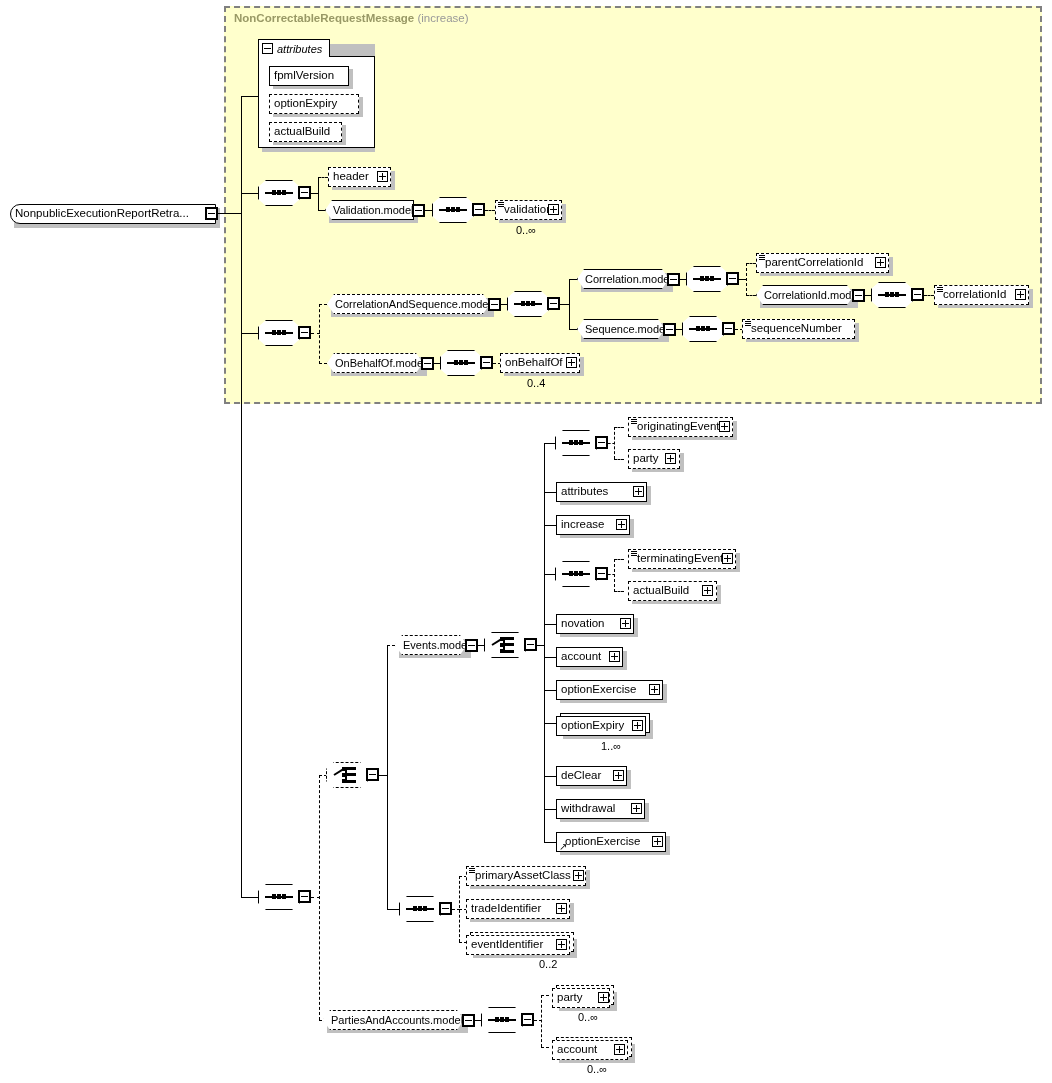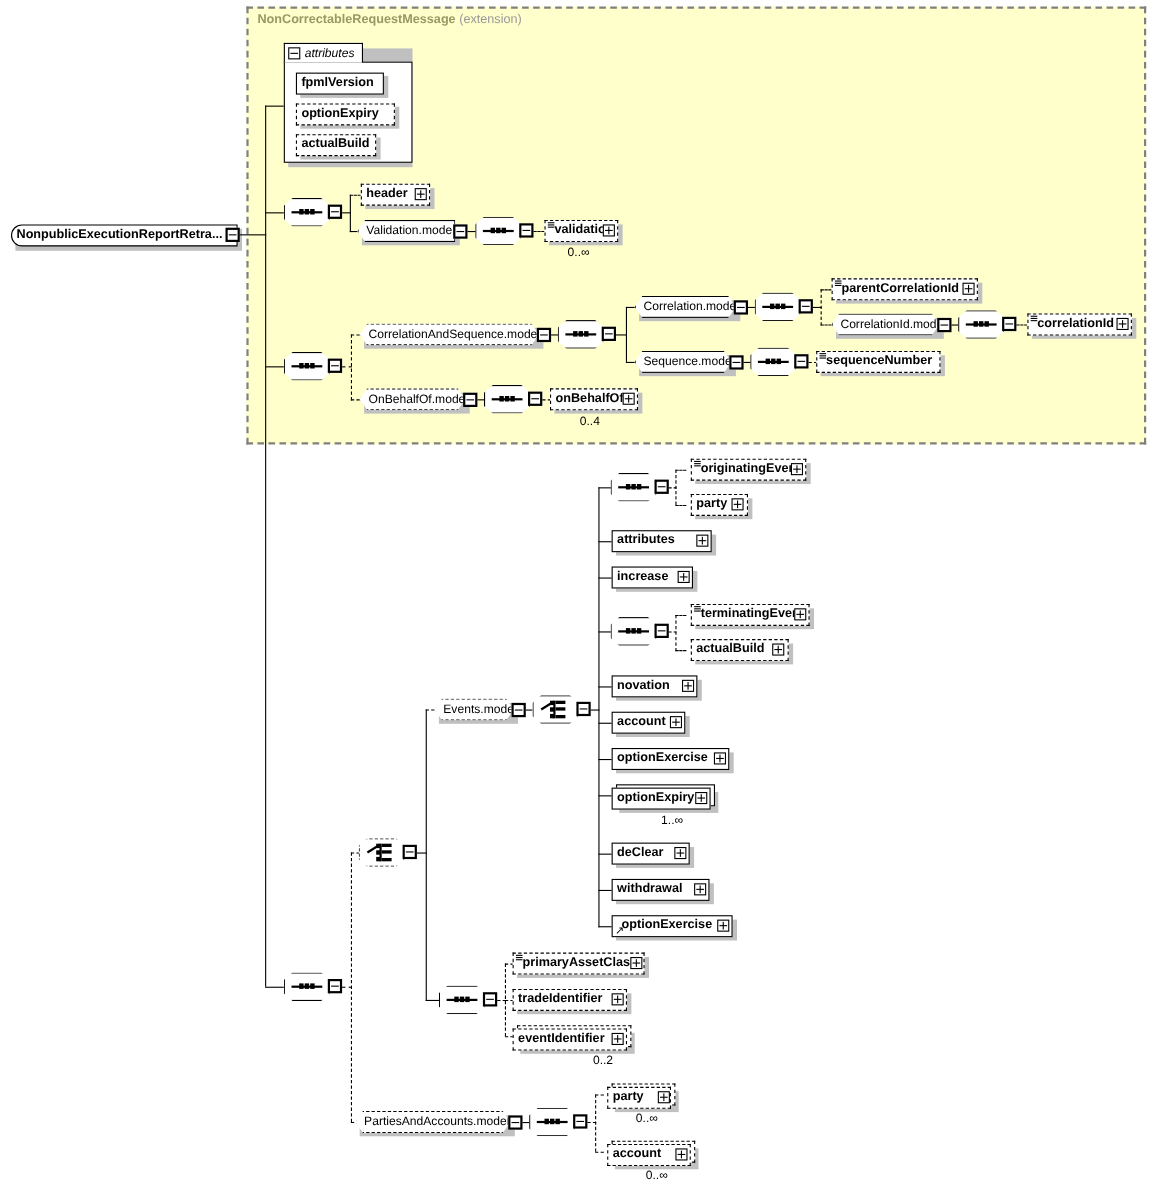--- a/index.html
+++ b/index.html
@@ -16,21 +16,21 @@
   .ln.h{height:1px;}
   .ln.v{width:1px;}
   .dln{position:absolute;}
   .dln.h{height:0;border-top:1px dashed #000;}
   .dln.v{width:0;border-left:1px dashed #000;}
 
   
   .node{position:absolute;box-sizing:border-box;background:#fff;border:1px solid #000;
         display:flex;align-items:center;height:20px;white-space:nowrap;}
   .node.dash{border:1px dashed #000;}
-  .node .lbl{font-size:11.5px;font-weight:bold;color:#000;padding:0 4px;line-height:1;}
+  .node .lbl{font-size:11.5px;font-weight:normal;color:#000;padding:0 4px;line-height:1;}
   .shadow{position:absolute;background:#c0c0c0;z-index:0;}
   .modelbox{position:absolute;left:0;top:0;height:20px;box-sizing:border-box;background:#fff;
             border:1px solid #000;display:flex;align-items:center;}
   .modelbox.dash{border:1px dashed #000;}
   .modelbox .lbl{font-size:11px;color:#000;padding:0 7px;line-height:1;white-space:nowrap;}
 
   
   .pm{position:absolute;width:11px;height:11px;border:1px solid #000;background:#fff;
       box-sizing:border-box;}
   .pm:before{content:"";position:absolute;left:1px;top:4px;width:7px;height:1px;background:#000;}
@@ -81,21 +81,21 @@
   .subarrow{position:absolute;font-size:10px;line-height:1;color:#000;}
 </style>
 </head>
 <body>
 
 <div id="stage">
 
   <div class="ext-box" style="left:224px;top:6px;width:818px;height:398px;"></div>
   <div class="ext-title" style="left:234px;top:12px;">
     <span>NonCorrectableRequestMessage</span>
-    <span class="norm">(extension)</span>
+    <span class="norm">(increase)</span>
   </div>
 
   <div class="shadow" style="left:14px;top:208px;width:206px;height:20px;"></div>
   <div class="node" style="left:10px;top:204px;width:206px;height:20px;border-radius:10px 0 0 10px;">
     <span class="lbl">NonpublicExecutionReportRetra...</span>
   </div>
   <div class="pmout" style="left:205px;top:207px;"></div>
 
   <div class="ln h" style="left:218px;top:213px;width:24px;"></div>
   <div class="ln v" style="left:241px;top:96px;height:801px;"></div>

